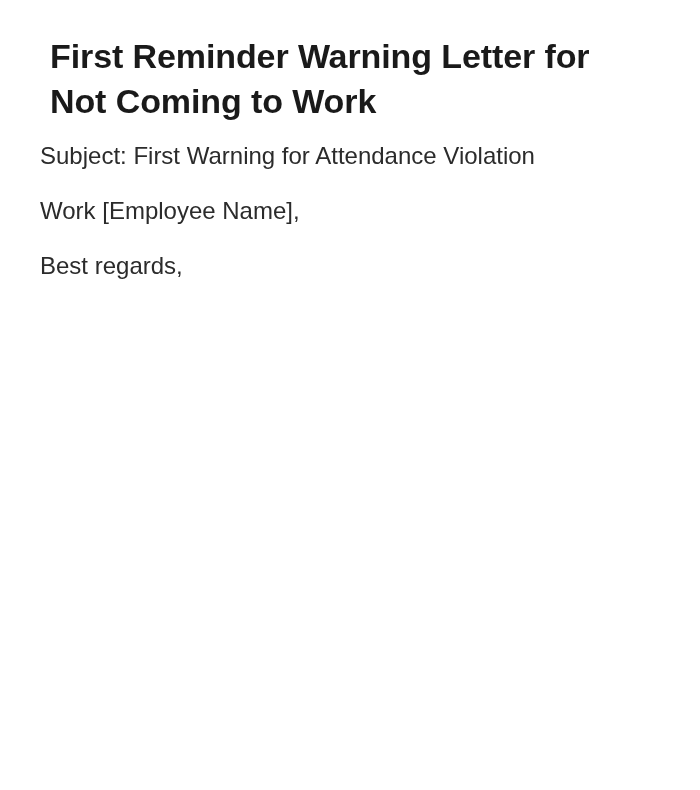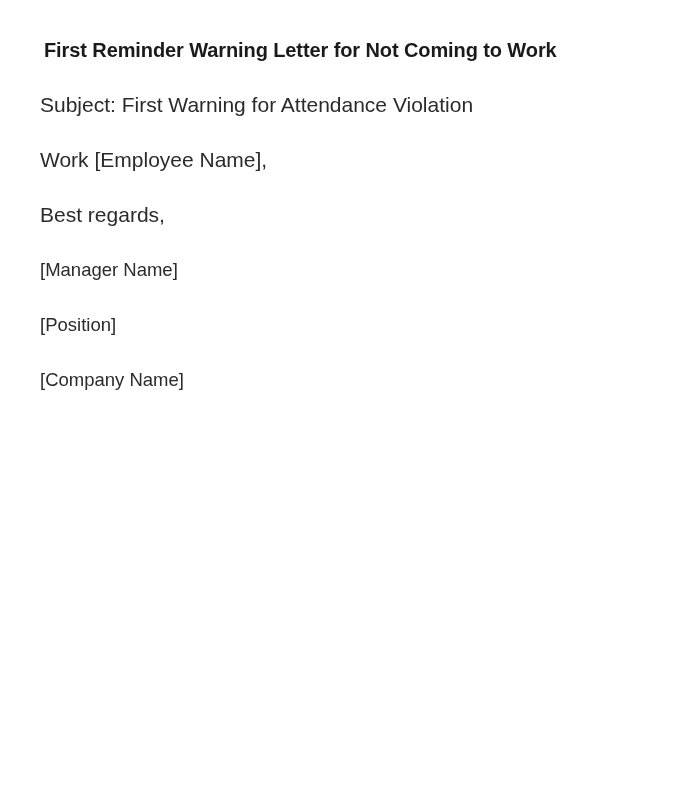--- a/index.html
+++ b/index.html
@@ -16,39 +16,39 @@
 
   .letter {
     box-sizing: border-box;
     width: 700px;
     height: 790px;
     background: #ffffff;
     padding: 24px 62px 0 40px;
   }
 
   .letter-title {
-    margin: 4px;
+    margin: 10px;
     padding: 0;
-    font-size: 20px;
+    font-size: 34px;
     line-height: 45px;
     font-weight: bold;
     letter-spacing: -0.1px;
     color: #1a1a1a;
     max-width: 590px;
   }
 
   .letter-body {
     margin: 0;
     padding: 0;
   }
 
   .para {
     margin: 0;
     padding: 0;
-    font-size: 21px;
+    font-size: 24px;
     line-height: 36.5px;
     font-weight: normal;
     color: #2b2b2b;
     max-width: 566px;
   }
 
   .para.subject {
     margin-top: 14px;
   }
 
@@ -75,22 +75,15 @@
   <div class="letter-body">
 
     <p class="para subject">Subject: First Warning for Attendance Violation</p>
 
     <p class="para spaced">Work [Employee Name],</p>
 
 
 
     <p class="para spaced">Best regards,</p>
 
-    <div class="signature-block">
-      <p class="sig-line">[Manager Name]</p>
-
-      <p class="sig-line">[Position]</p>
-
-      <p class="sig-line">[Company Name]</p>
-    </div>
 
   </div>
 </div>
 
 </body></html>

